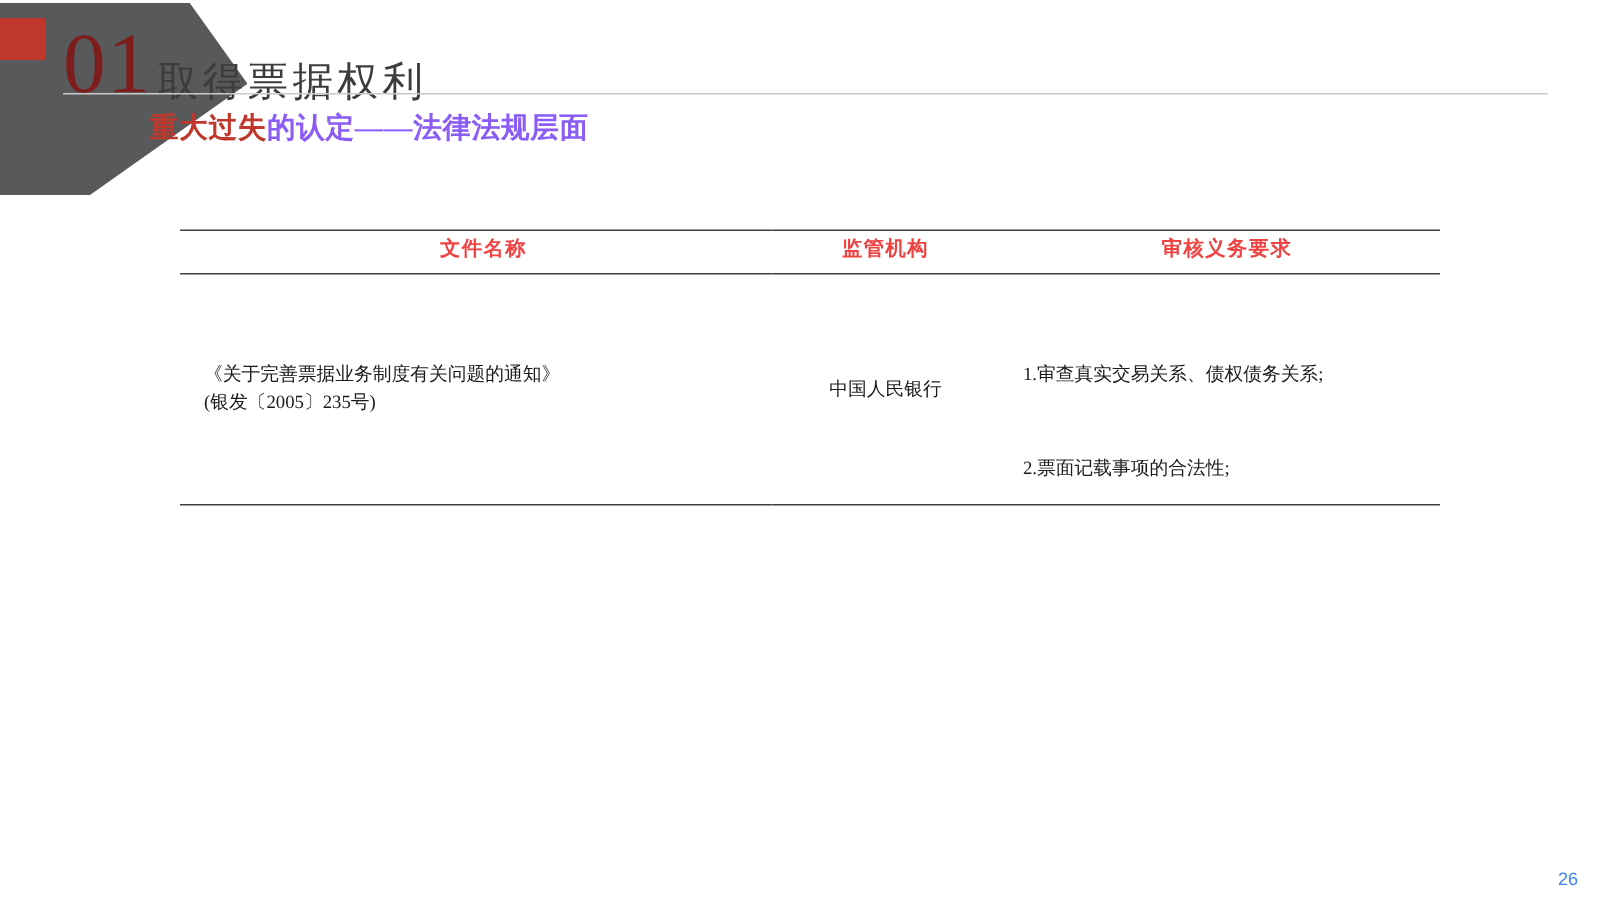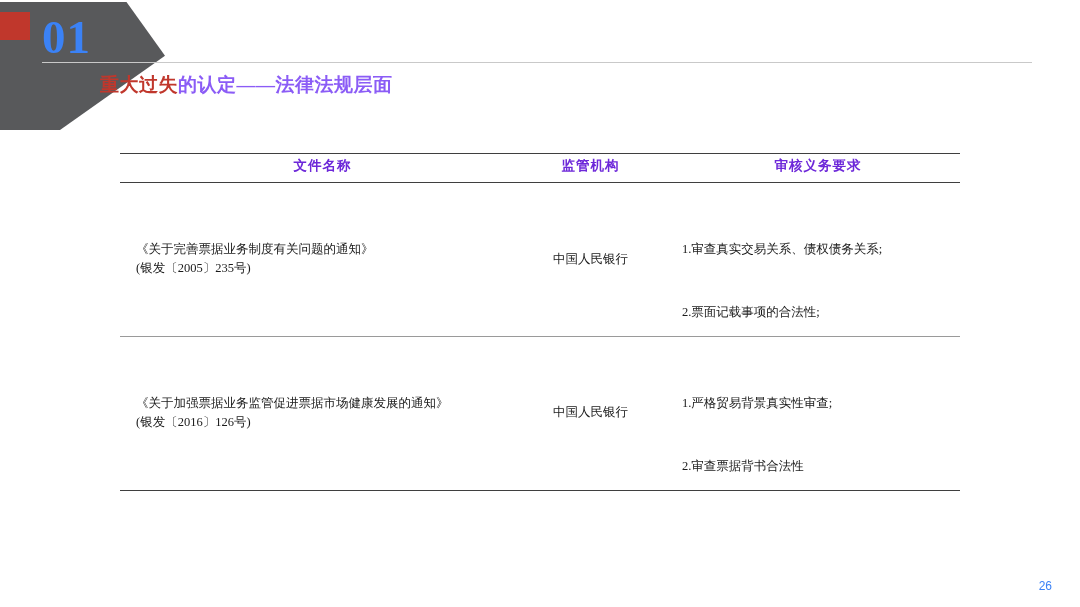--- a/index.html
+++ b/index.html
@@ -52,25 +52,25 @@
   
   .title-row {
     position: absolute;
     left: 42px;
     top: 14px;
     display: flex;
     align-items: flex-end;
   }
   .chapter-num {
     font-family: "Liberation Serif", serif;
-    font-size: 47px;
-    color: #3b82f6;
+    font-size: 57px;
+    color: #7f1d1d;
     line-height: 1;
     letter-spacing: 1px;
-    font-weight: 700;
+    font-weight: 400;
   }
   .chapter-title {
     font-family: "Liberation Serif", serif;
     font-size: 27px;
     color: #3c3c3c;
     line-height: 1;
     letter-spacing: 3px;
     margin-left: 4px;
     padding-bottom: 3px;
   }
@@ -103,21 +103,21 @@
     width: 840px;
   }
   table.doc-table {
     width: 100%;
     border-collapse: collapse;
     font-family: "Liberation Serif", serif;
   }
   table.doc-table thead th {
     font-size: 13.5px;
     font-weight: bold;
-    color: #6d28d9;
+    color: #ef4444;
     padding: 3px 6px 7px 6px;
     text-align: center;
     border-top: 1.4px solid #3f3f3f;
     border-bottom: 1.4px solid #3f3f3f;
     letter-spacing: 1px;
   }
   table.doc-table tbody td {
     font-size: 12.5px;
     color: #1a1a1a;
     border-bottom: 1px solid #9a9a9a;
@@ -149,20 +149,21 @@
 <body>
 
 <div class="ribbon">
   <div class="ribbon-shape"></div>
   <div class="ribbon-notch"></div>
   <div class="ribbon-red"></div>
 </div>
 
 <div class="title-row">
   <span class="chapter-num">01</span>
+  <span class="chapter-title">取得票据权利</span>
 </div>
 <div class="title-underline"></div>
 
 <div class="subtitle">
   <span class="em">重大过失</span><span class="rest">的认定——法律法规层面</span>
 </div>
 
 <div class="table-wrap">
   <table class="doc-table">
     <thead>
@@ -177,28 +178,17 @@
         <td class="col-name">
           <span class="name-line">《关于完善票据业务制度有关问题的通知》</span>
           <span class="name-line">(银发〔2005〕235号)</span>
         </td>
         <td class="col-org">中国人民银行</td>
         <td class="col-duty">
           <span class="duty-line">1.审查真实交易关系、债权债务关系;</span>
           <span class="duty-line">2.票面记载事项的合法性;</span>
         </td>
       </tr>
-      <tr>
-        <td class="col-name">
-          <span class="name-line">《关于加强票据业务监管促进票据市场健康发展的通知》</span>
-          <span class="name-line">(银发〔2016〕126号)</span>
-        </td>
-        <td class="col-org">中国人民银行</td>
-        <td class="col-duty">
-          <span class="duty-line">1.严格贸易背景真实性审查;</span>
-          <span class="duty-line">2.审查票据背书合法性</span>
-        </td>
-      </tr>
     </tbody>
   </table>
 </div>
 
 <div class="page-num">26</div>
 
 </body></html>

